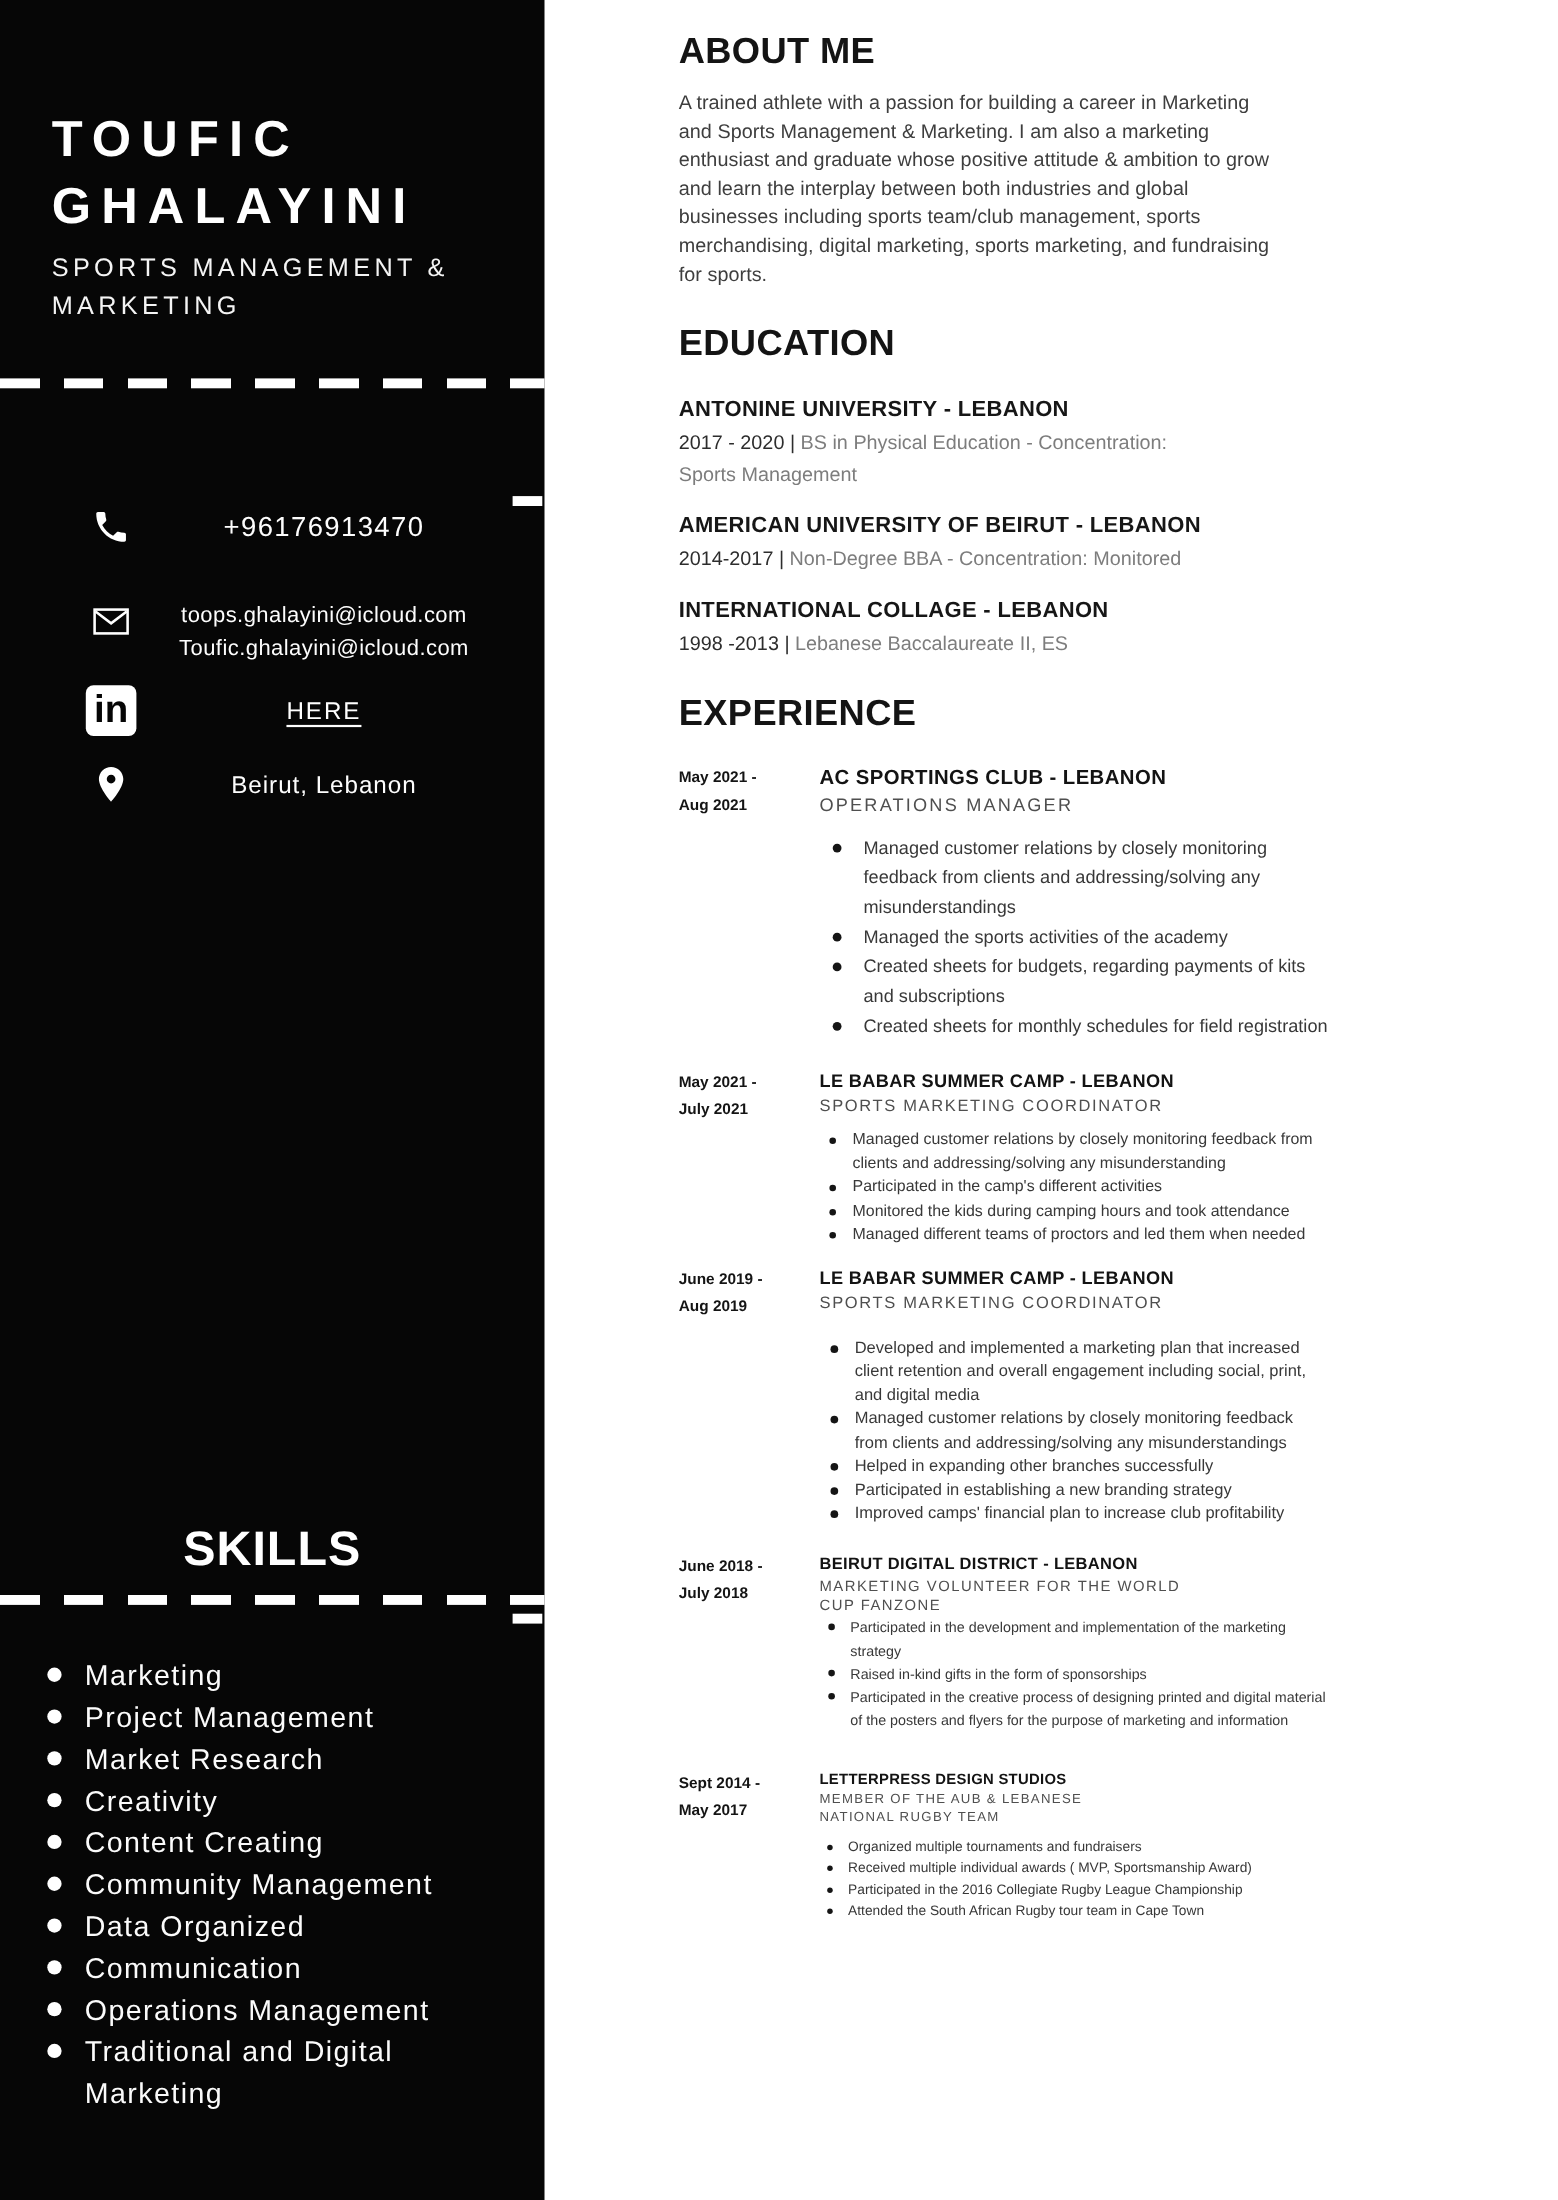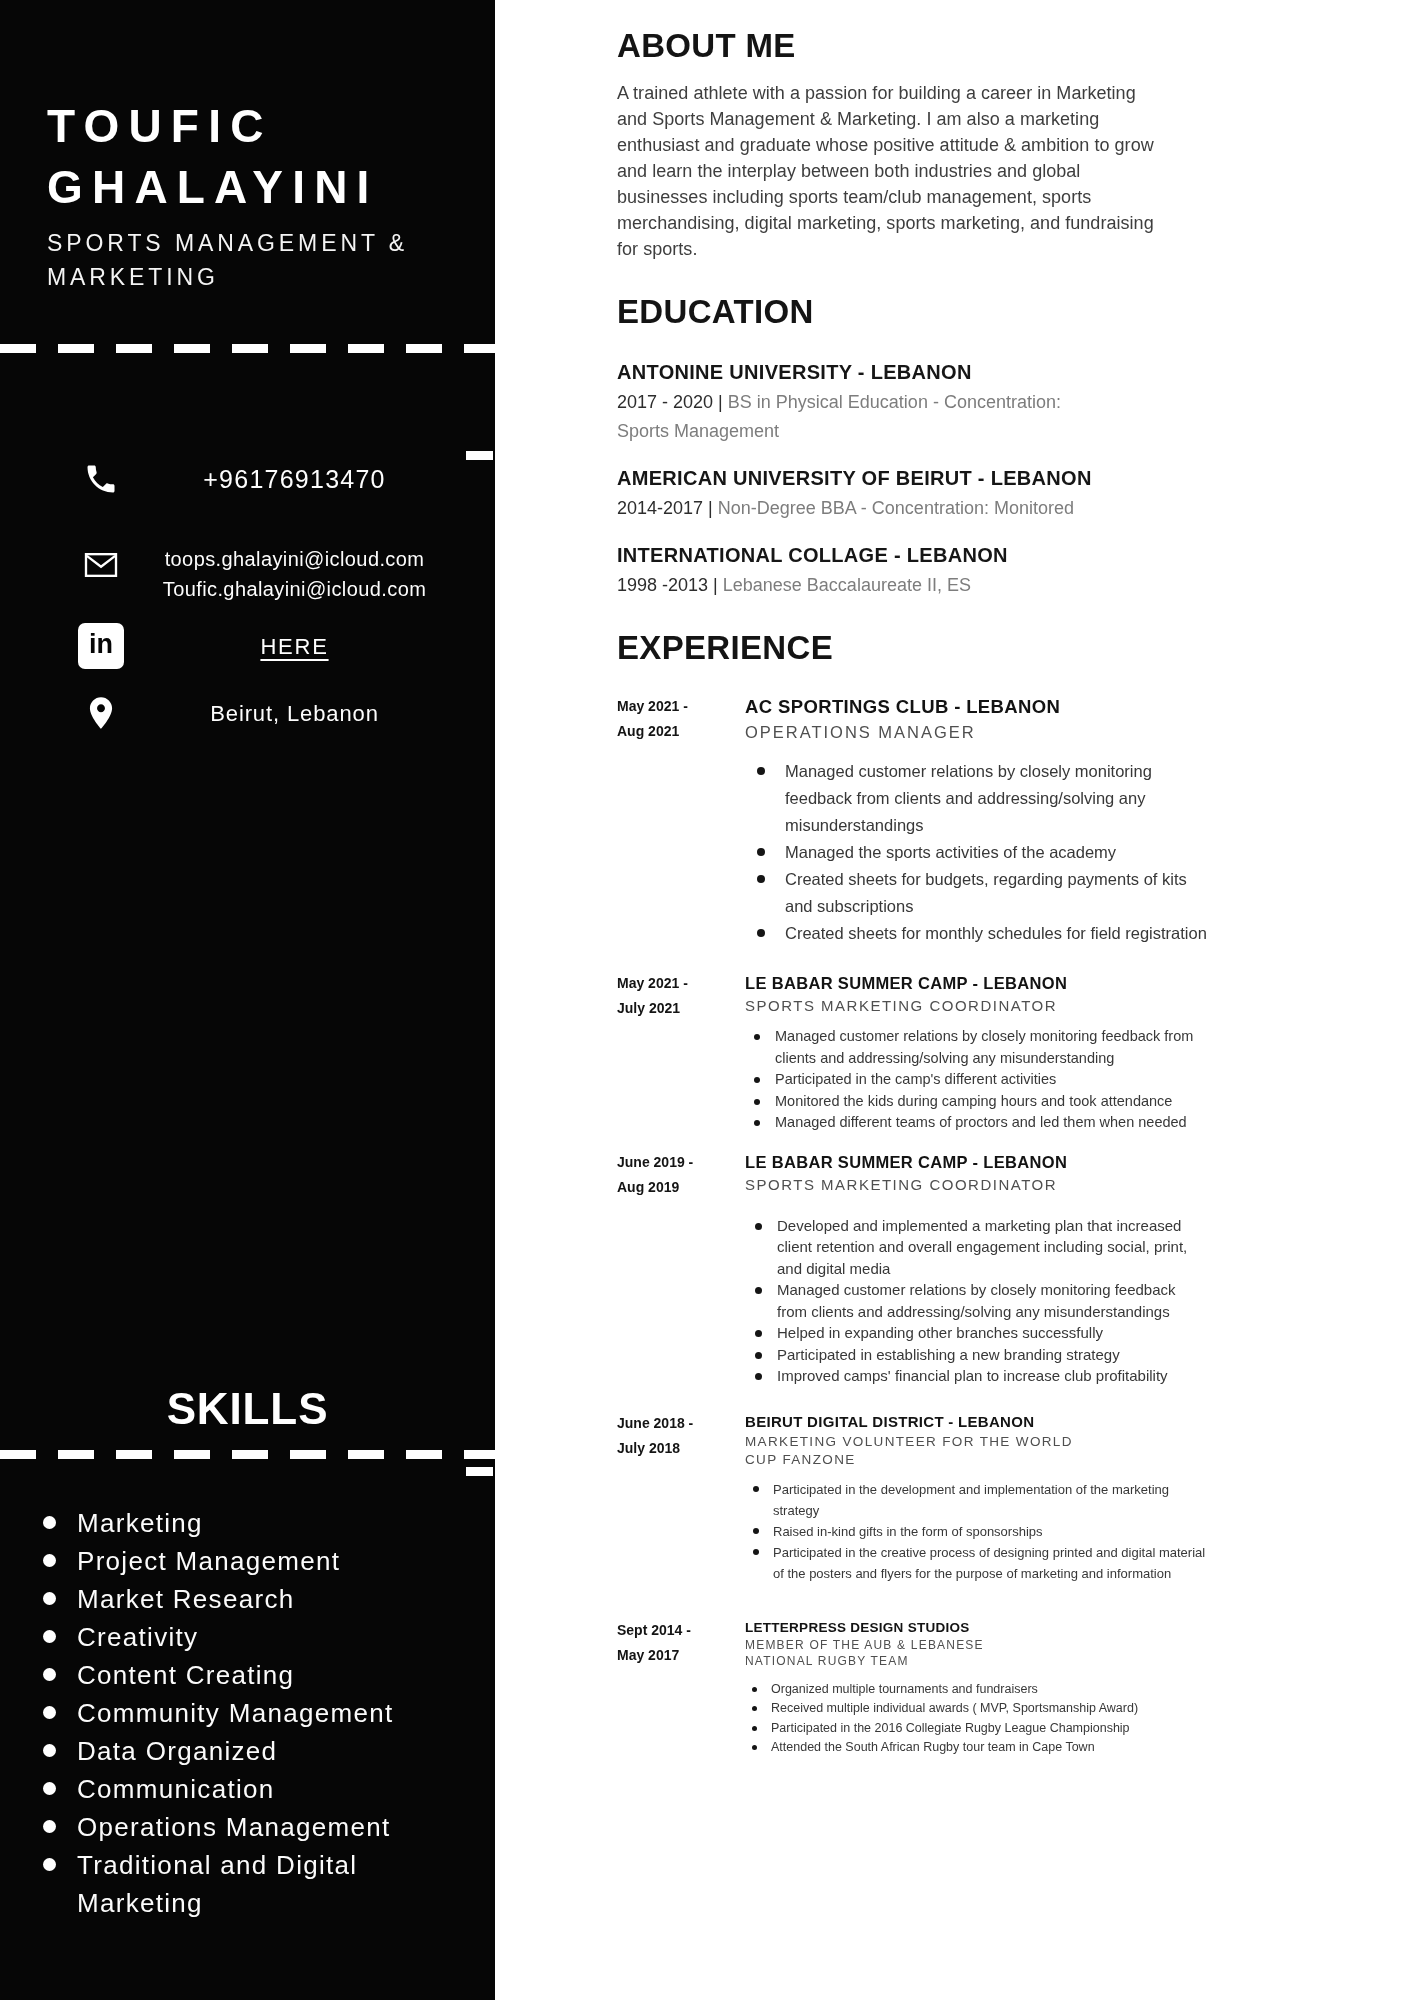--- a/index.html
+++ b/index.html
@@ -25,21 +25,21 @@
   .row-phone{top:456px;height:46px;}
   .row-phone .c-text{top:9px;font-size:25px;letter-spacing:.05em;}
   .row-email{top:542px;height:70px;}
   .row-email .c-text{top:2px;font-size:20px;line-height:30px;letter-spacing:.02em;}
   .row-linkedin{top:623px;height:48px;}
   .row-linkedin .c-text{top:11px;font-size:22px;letter-spacing:.08em;}
   .row-location{top:690px;height:50px;}
   .row-location .c-text{top:11px;font-size:22px;letter-spacing:.04em;}
   .link-here{color:#fff;text-decoration:underline;text-underline-offset:5px;text-decoration-thickness:2px;cursor:pointer;}
   .li-badge{width:56px;height:46px;background:#fff;border-radius:7px;color:#050505;
-    font-weight:700;font-size:27px;display:flex;align-items:center;justify-content:center;padding-bottom:3px;box-sizing:border-box;}
+    font-weight:700;font-size:35px;display:flex;align-items:center;justify-content:center;padding-bottom:3px;box-sizing:border-box;}
   .skills-title{position:absolute;top:1384px;left:0;width:100%;text-align:center;
     font-size:44px;font-weight:700;letter-spacing:.02em;color:#fff;}
   .skills-list{position:absolute;top:1504px;left:43px;right:8px;margin:0;padding:0;list-style:none;}
   .skills-list li{position:relative;padding-left:34px;font-size:26px;letter-spacing:.05em;line-height:38px;color:#fbfbfb;}
   .skills-list li::before{content:'';position:absolute;left:0;top:12px;width:13px;height:13px;border-radius:50%;background:#fff;}
 
   
   .main{margin-left:495px;padding:26px 0 0 122px;width:590px;}
   .h1{font-size:33px;font-weight:800;letter-spacing:.01em;color:#141414;line-height:40px;}
   .about-text{margin:14px 0 30px;max-width:548px;font-size:18px;line-height:26px;letter-spacing:.002em;color:#3e3e3e;}
@@ -73,21 +73,21 @@
 
   .s3 .job-company{font-size:16.5px;line-height:24px;}
   .s3 .job-role{font-size:15px;line-height:21px;}
   .s3 ul{margin-top:20px;}
   .s3 li{padding-left:32px;font-size:15px;line-height:21.5px;}
   .s3 li::before{left:10px;top:8px;width:7px;height:7px;}
 
   .s4{margin-bottom:34px;}
   .s4 .job-company{font-size:15px;line-height:22px;}
   .s4 .job-role{font-size:13.5px;line-height:18px;max-width:350px;}
-  .s4 ul{margin-top:10px;}
+  .s4 ul{}
   .s4 li{padding-left:28px;font-size:13px;line-height:21px;}
   .s4 li::before{left:8px;top:7px;width:6px;height:6px;}
 
   .s5{margin-bottom:0;}
   .s5 .job-company{font-size:13.5px;line-height:19px;}
   .s5 .job-role{font-size:12px;line-height:16.5px;max-width:305px;}
   .s5 ul{margin-top:10px;}
   .s5 li{padding-left:26px;font-size:12.5px;line-height:19.5px;}
   .s5 li::before{left:7px;top:7px;width:5px;height:5px;}
 </style>

